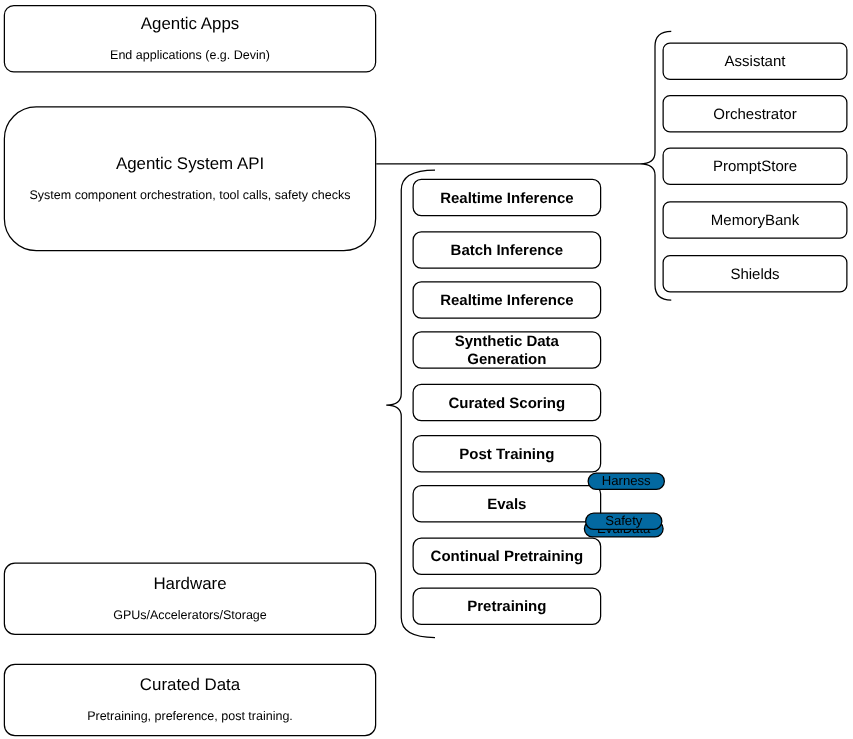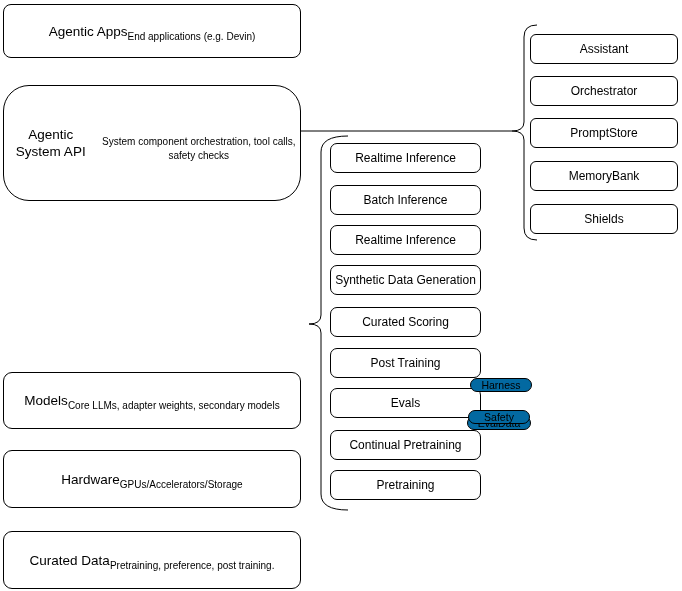--- a/index.html
+++ b/index.html
@@ -16,32 +16,32 @@
     left: 0; top: 0;
     width: 682px; height: 591px;
     z-index: 1;
   }
   .node {
     position: absolute;
     box-sizing: border-box;
     border: 1px solid #000;
     background: #fff;
     display: flex;
-    flex-direction: row;
+    flex-direction: column;
     align-items: center;
     justify-content: center;
     text-align: center;
     z-index: 2;
   }
   .big { left: 3px; width: 298px; }
   .big .title { font-size: 13.5px; line-height: 17px; }
   .big .sub { font-size: 10px; line-height: 14px; margin-top: 11px; }
   .mid {
     left: 330px; width: 151px; height: 30px;
-    border-radius: 7px; font-size: 12px;
+    border-radius: 7px; font-size: 12px; font-weight: bold;
   }
   .rgt {
     left: 530px; width: 148px; height: 30px;
     border-radius: 6px; font-size: 12px;
   }
   .pill {
     position: absolute;
     box-sizing: border-box;
     border: 1px solid #000;
     background: #0369a1;
@@ -68,24 +68,20 @@
     <div class="title">Agentic Apps</div>
     <div class="sub">End applications (e.g. Devin)</div>
   </div>
 
   <div class="node big" style="top:85px;height:116px;border-radius:26px">
     <div class="title">Agentic System API</div>
     <div class="sub">System component orchestration, tool calls, safety checks</div>
   </div>
 
 
-  <div class="node big" style="top:372px;height:57px;border-radius:9px">
-    <div class="title">Models</div>
-    <div class="sub">Core LLMs, adapter weights, secondary models</div>
-  </div>
 
   <div class="node big" style="top:450px;height:58px;border-radius:9px">
     <div class="title">Hardware</div>
     <div class="sub">GPUs/Accelerators/Storage</div>
   </div>
 
   <div class="node big" style="top:531px;height:58px;border-radius:9px">
     <div class="title">Curated Data</div>
     <div class="sub">Pretraining, preference, post training.</div>
   </div>

